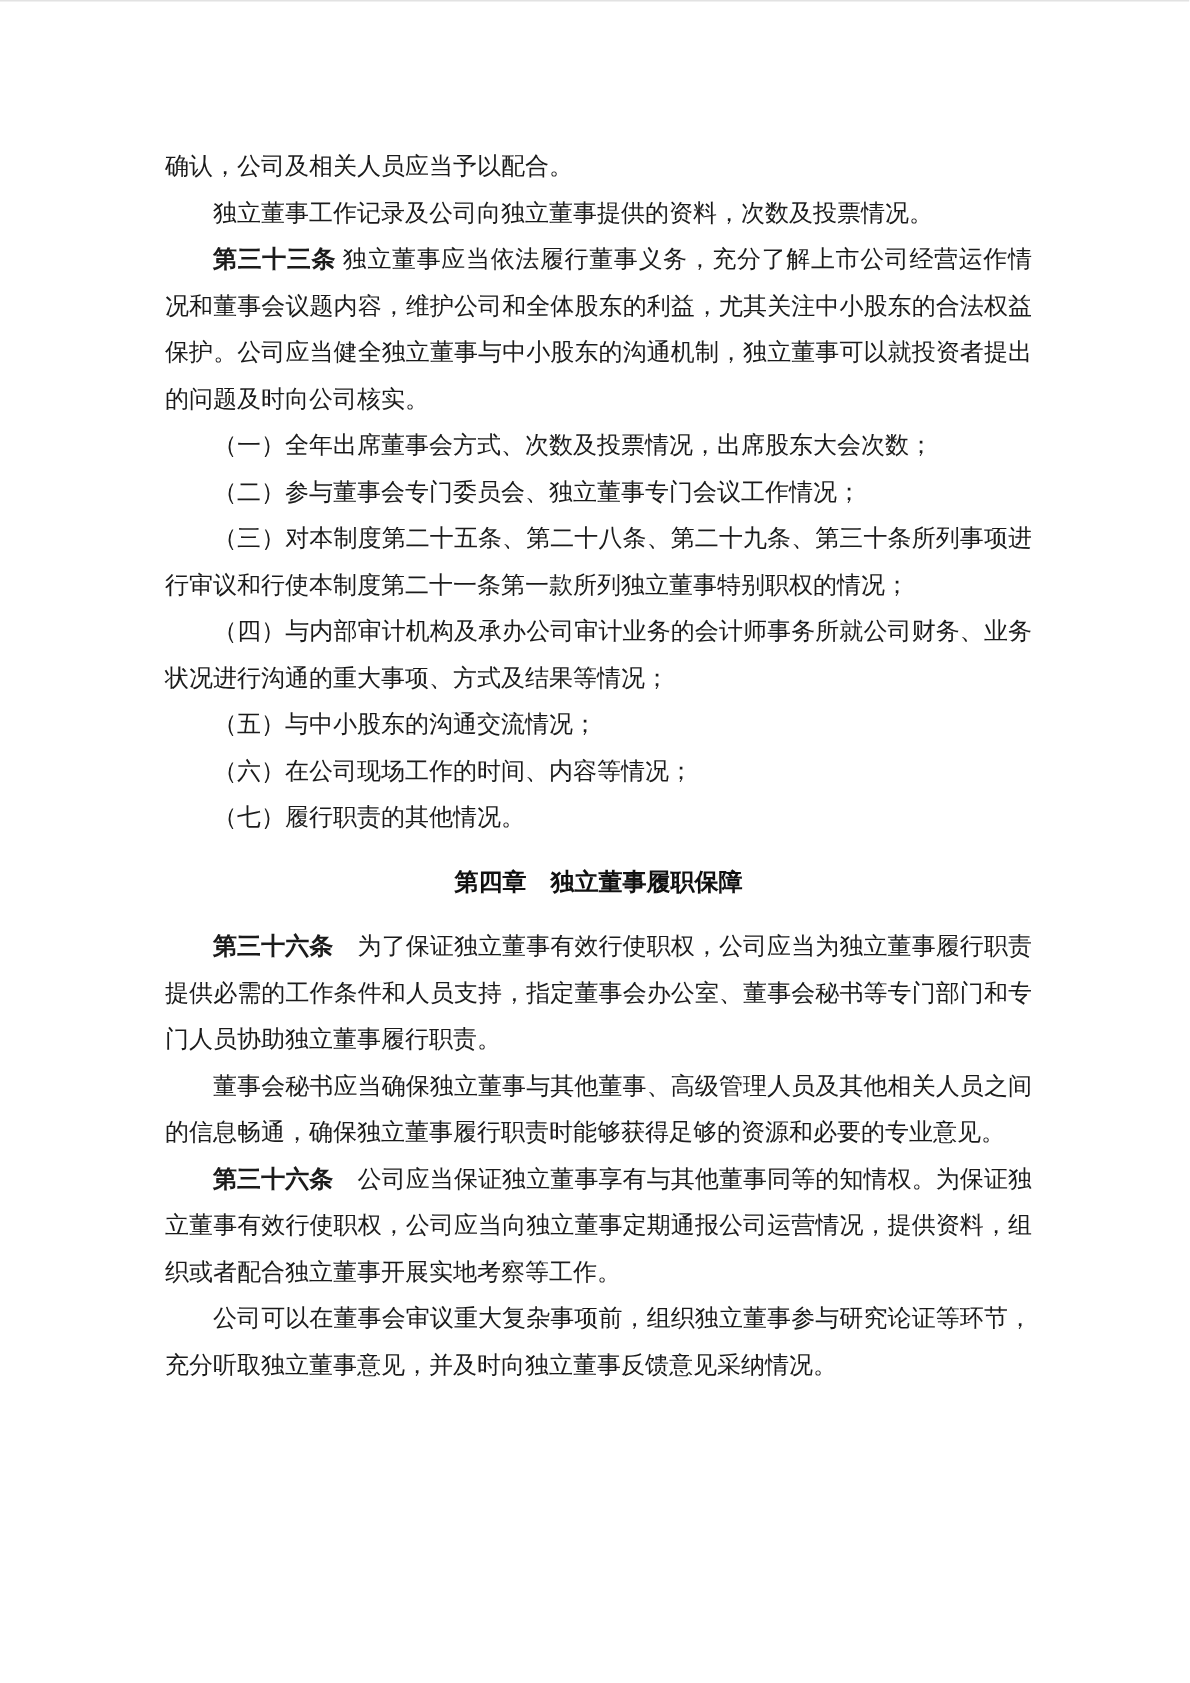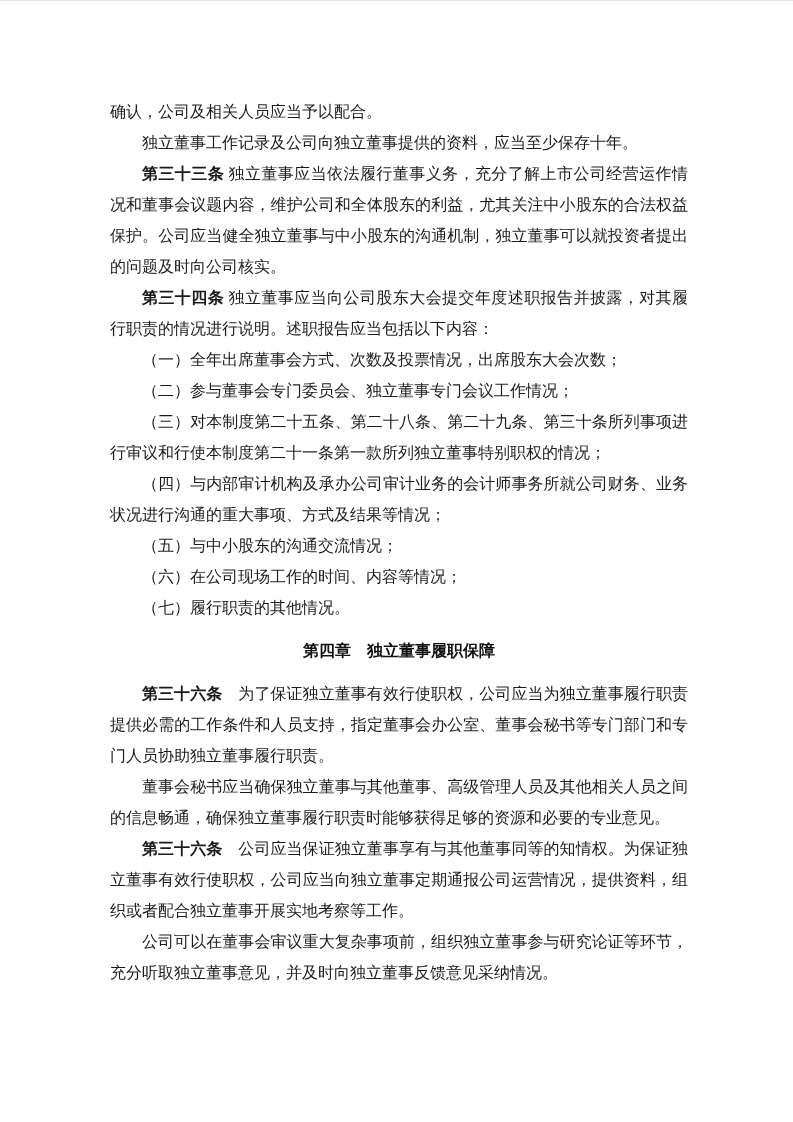--- a/index.html
+++ b/index.html
@@ -42,25 +42,24 @@
     color: #111111;
   }
 </style>
 </head>
 <body>
 
 <div class="page">
 
   <p class="para"><b class="art"></b><span>确认，公司及相关人员应当予以配合。</span></p>
 
-  <p class="para indent"><b class="art"></b><span>独立董事工作记录及公司向独立董事提供的资料，应当至少保存十年。</span></p>
+  <p class="para indent"><b class="art"></b><span>独立董事工作记录及公司向独立董事提供的资料，次数及投票情况。</span></p>
 
   <p class="para indent"><b class="art">第三十三条</b><span> 独立董事应当依法履行董事义务，充分了解上市公司经营运作情况和董事会议题内容，维护公司和全体股东的利益，尤其关注中小股东的合法权益保护。公司应当健全独立董事与中小股东的沟通机制，独立董事可以就投资者提出的问题及时向公司核实。</span></p>
 
-  <p class="para indent"><b class="art">第三十四条</b><span> 独立董事应当向公司股东大会提交年度述职报告并披露，对其履行职责的情况进行说明。述职报告应当包括以下内容：</span></p>
 
   <p class="para indent"><b class="art"></b><span>（一）全年出席董事会方式、次数及投票情况，出席股东大会次数；</span></p>
 
   <p class="para indent"><b class="art"></b><span>（二）参与董事会专门委员会、独立董事专门会议工作情况；</span></p>
 
   <p class="para indent"><b class="art"></b><span>（三）对本制度第二十五条、第二十八条、第二十九条、第三十条所列事项进行审议和行使本制度第二十一条第一款所列独立董事特别职权的情况；</span></p>
 
   <p class="para indent"><b class="art"></b><span>（四）与内部审计机构及承办公司审计业务的会计师事务所就公司财务、业务状况进行沟通的重大事项、方式及结果等情况；</span></p>
 
   <p class="para indent"><b class="art"></b><span>（五）与中小股东的沟通交流情况；</span></p>

